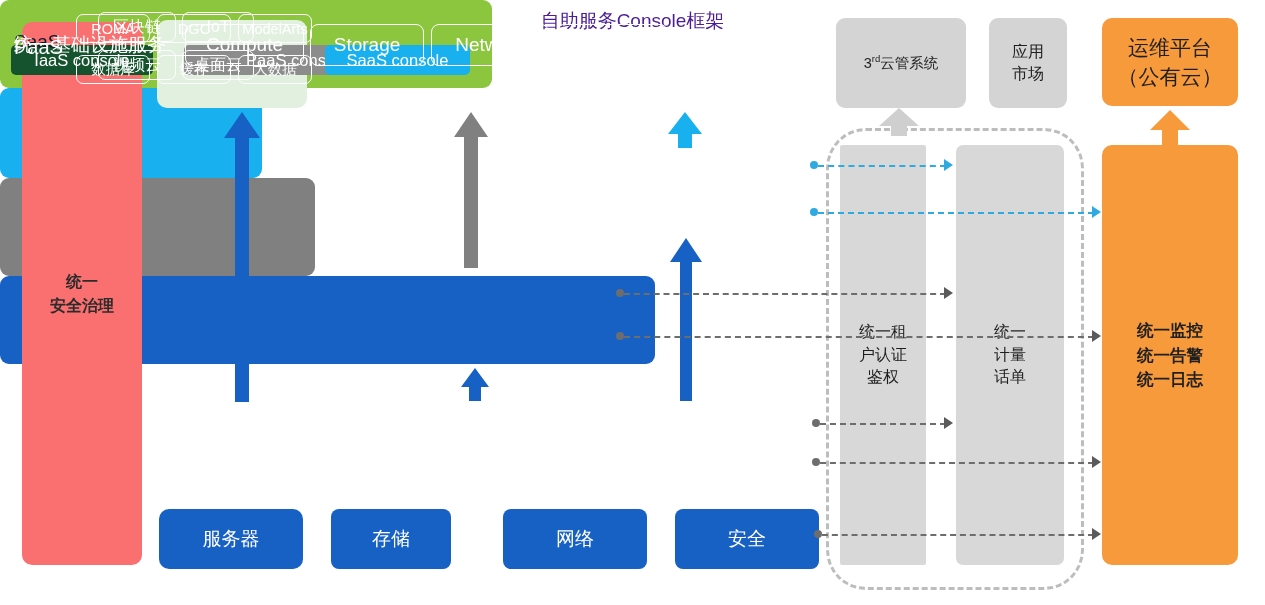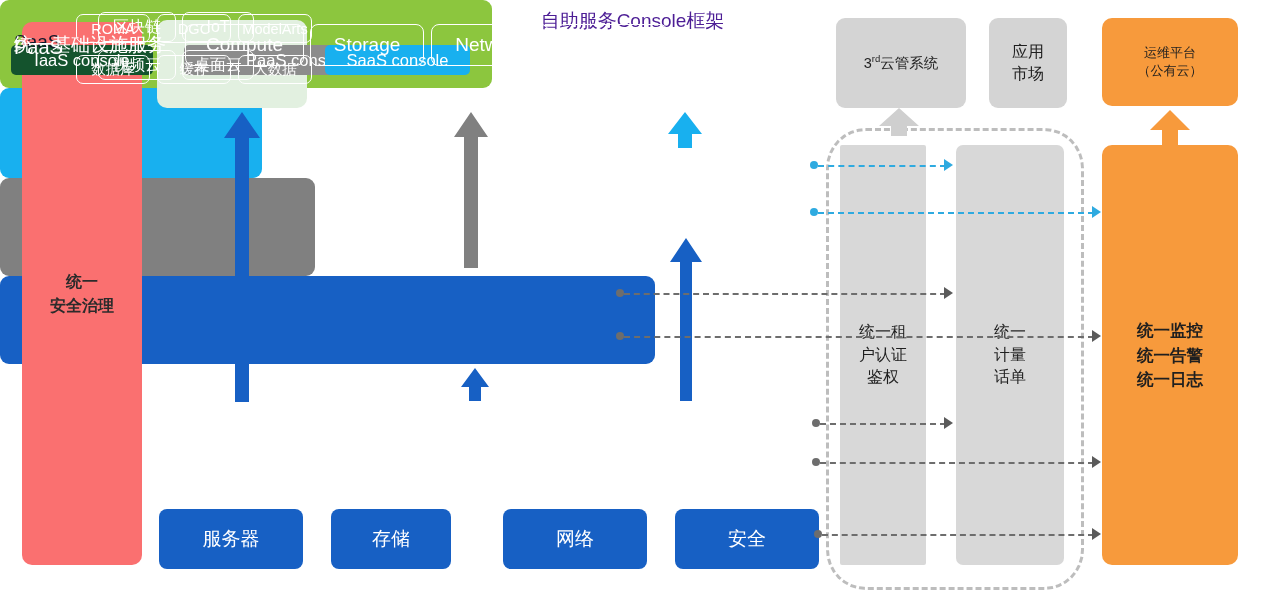--- a/index.html
+++ b/index.html
@@ -56,21 +56,21 @@
     background:#d4d4d4;border-radius:9px;color:#1f1f1f;
   }
   .third-party{left:836px;top:18px;width:130px;height:90px;font-size:14.5px;}
   .app-market{left:989px;top:18px;width:78px;height:90px;font-size:16px;line-height:1.35;}
   .sup{font-size:9.5px;vertical-align:super;}
 
   
   .ops-top{
     left:1102px;top:18px;width:136px;height:88px;
     background:#f79a3c;border-radius:10px;color:#1f1f1f;
-    font-size:13px;line-height:1.4;
+    font-size:21px;line-height:1.4;
   }
   .ops-col{
     left:1102px;top:145px;width:136px;height:420px;
     background:#f79a3c;border-radius:10px;color:#1f1f1f;
     font-size:16.5px;line-height:1.5;font-weight:bold;
   }
 
   
   .dash-container{
     left:826px;top:128px;width:258px;height:462px;
@@ -237,21 +237,21 @@
   </div>
 
   <div class="iaas-block">
     <div class="iaas-label">统一基础设施服务</div>
     <div class="iaas-chip" style="left:185px;width:117px;">Compute</div>
     <div class="iaas-chip" style="left:310px;width:112px;">Storage</div>
     <div class="iaas-chip" style="left:431px;width:116px;">Network</div>
     <div class="iaas-chip" style="left:556px;width:110px;">CCE</div>
   </div>
 
-  <div class="box rnd-sm res-box" style="left:159px;width:144px;">服务器</div>
+  <div class="box rnd-sm res-box" style="left:159px;width:144px;border-radius:10px;">服务器</div>
   <div class="box rnd-sm res-box" style="left:331px;width:120px;">存储</div>
   <div class="box rnd-sm res-box" style="left:503px;width:144px;">网络</div>
   <div class="box rnd-sm res-box" style="left:675px;width:144px;">安全</div>
 
   <div class="arrow" style="left:224px;top:112px;">
     <svg width="36" height="290" viewBox="0 0 36 290">
       <path d="M18 0 L36 26 L25 26 L25 290 L11 290 L11 26 L0 26 Z" fill="#1760c4"></path>
     </svg>
   </div>
 

